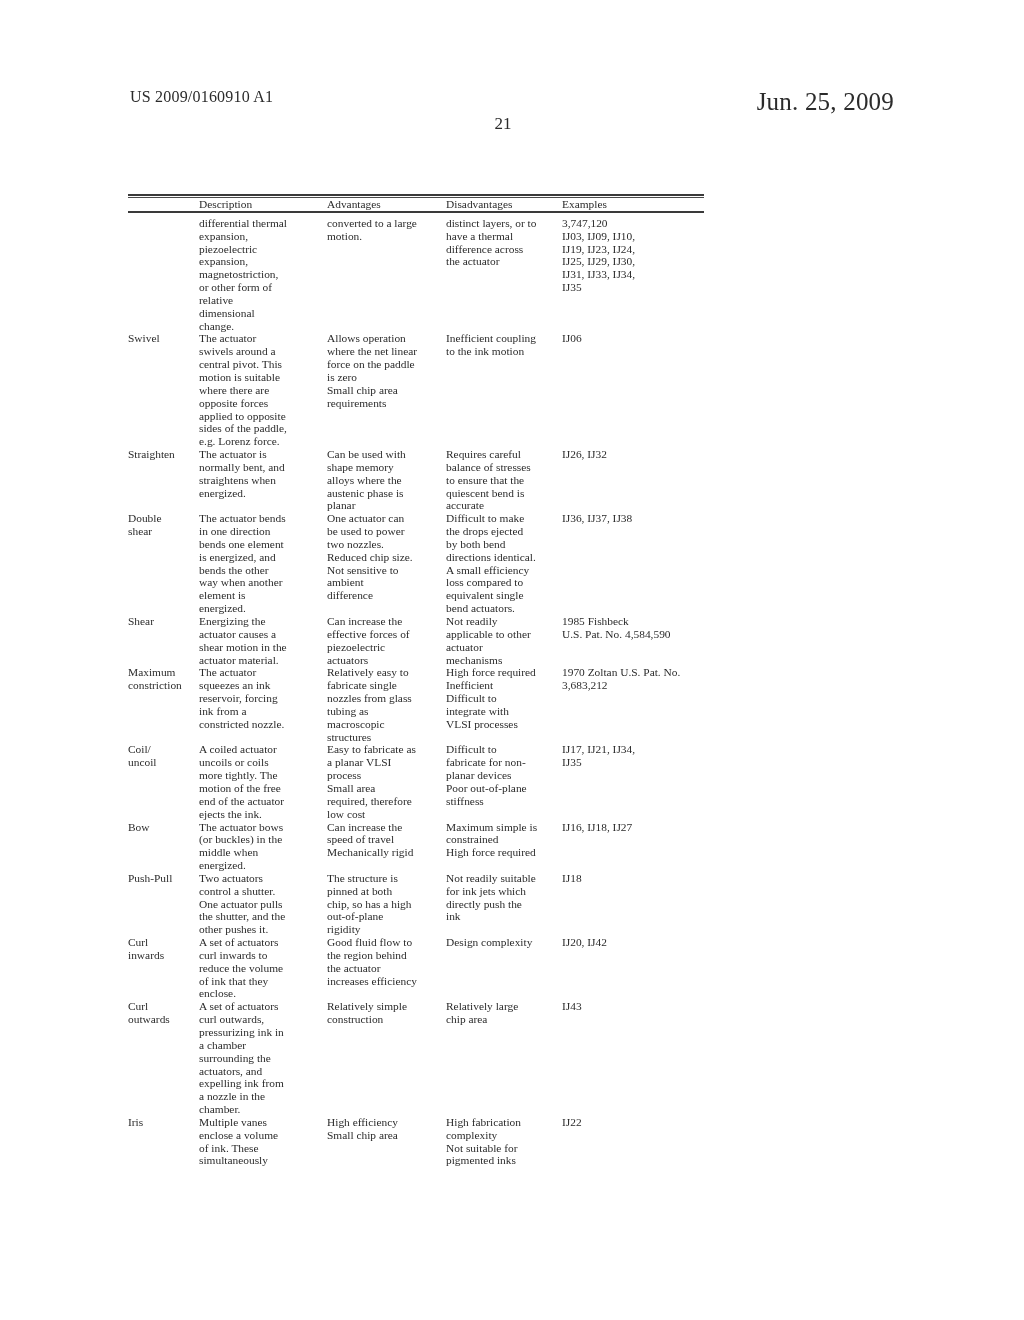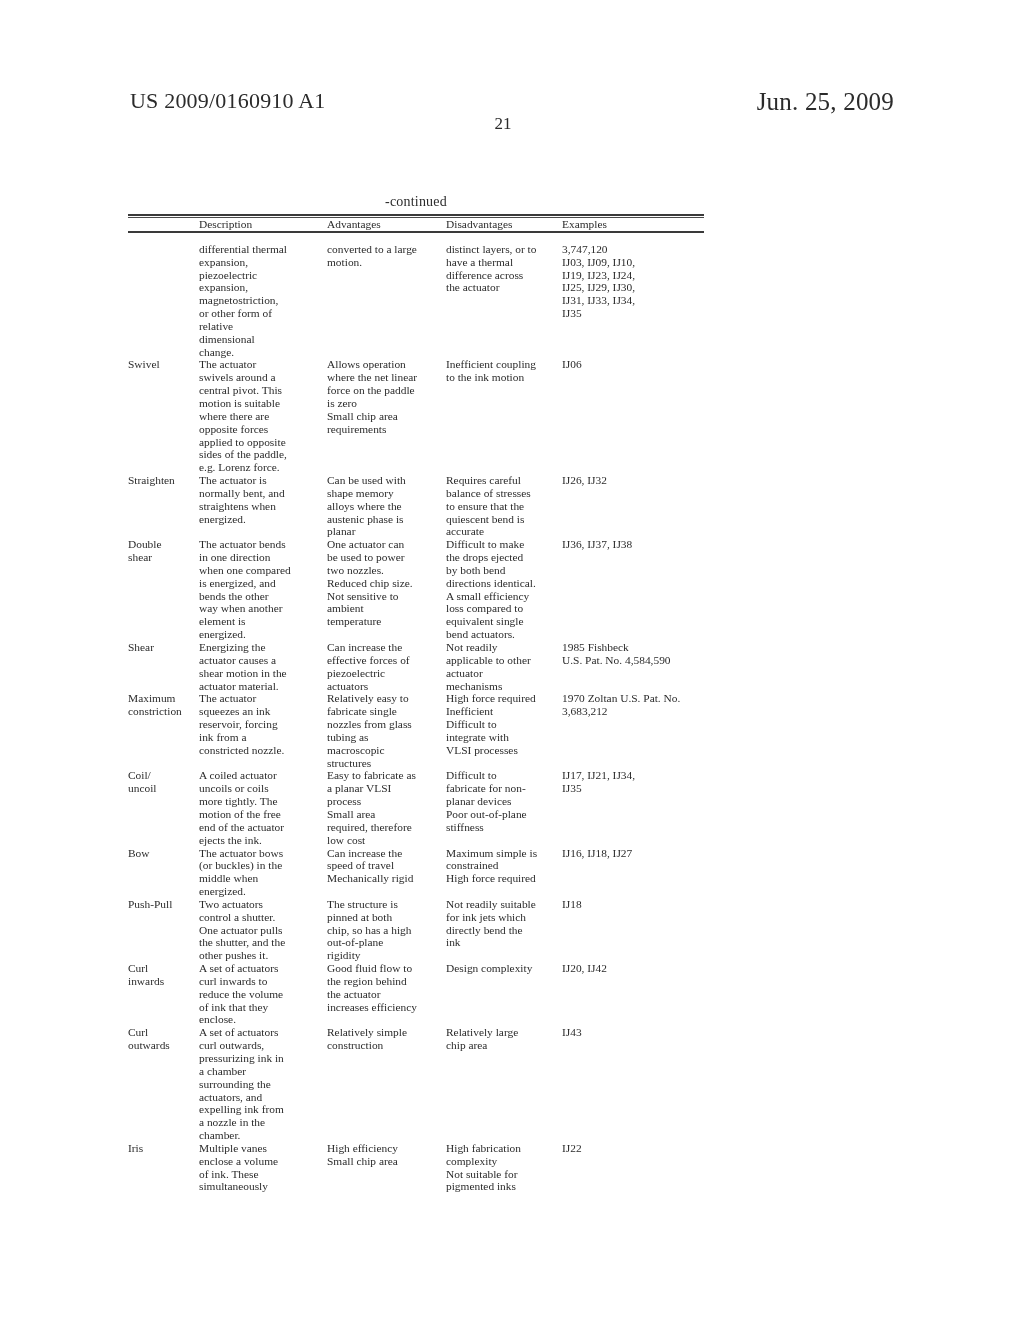--- a/index.html
+++ b/index.html
@@ -21,21 +21,21 @@
     position: absolute;
     top: 88px;
     left: 130px;
     width: 764px;
     height: 24px;
   }
   .pub-number {
     position: absolute;
     left: 0;
     top: 0;
-    font-size: 22px;
+    font-size: 16px;
     letter-spacing: 0.2px;
     white-space: nowrap;
   }
   .pub-date {
     position: absolute;
     right: 0;
     top: 0;
     font-size: 25px;
     letter-spacing: 0.2px;
     white-space: nowrap;
@@ -99,34 +99,33 @@
   tbody td {
     padding-top: 0px;
   }
   .cell-lines > span {
     display: block;
     white-space: pre;
   }
   tbody tr td { padding-bottom: 0; }
 
   
-  tbody tr:first-child td { padding-top: 10px; }
+  tbody tr:first-child td { padding-top: 4px; }
 </style>
 </head>
 <body>
 
 <div class="page-head">
   <div class="pub-number">US 2009/0160910 A1</div>
   <div class="pub-date">Jun. 25, 2009</div>
 </div>
 
 <div class="folio">21</div>
 
 <div class="table-block">
-  <div class="continued">-continued</div>
   <div class="rule-top"></div>
   <table class="tbl">
     <colgroup>
       <col class="c-label">
         <col class="c-desc">
         <col class="c-adv">
         <col class="c-dis">
         <col class="c-ex">
     </colgroup>
     <thead>
@@ -234,35 +233,35 @@
           </td>
         </tr>
         <tr>
           <td class="cell-lines">
             <span>Double</span>
             <span>shear</span>
           </td>
           <td class="cell-lines">
             <span>The actuator bends</span>
             <span>in one direction</span>
-            <span>when one compared</span>
+            <span>bends one element</span>
             <span>is energized, and</span>
             <span>bends the other</span>
             <span>way when another</span>
             <span>element is</span>
             <span>energized.</span>
           </td>
           <td class="cell-lines">
             <span>One actuator can</span>
             <span>be used to power</span>
             <span>two nozzles.</span>
             <span>Reduced chip size.</span>
             <span>Not sensitive to</span>
             <span>ambient</span>
-            <span>temperature</span>
+            <span>difference</span>
           </td>
           <td class="cell-lines">
             <span>Difficult to make</span>
             <span>the drops ejected</span>
             <span>by both bend</span>
             <span>directions identical.</span>
             <span>A small efficiency</span>
             <span>loss compared to</span>
             <span>equivalent single</span>
             <span>bend actuators.</span>
@@ -401,21 +400,21 @@
           <td class="cell-lines">
             <span>The structure is</span>
             <span>pinned at both</span>
             <span>chip, so has a high</span>
             <span>out-of-plane</span>
             <span>rigidity</span>
           </td>
           <td class="cell-lines">
             <span>Not readily suitable</span>
             <span>for ink jets which</span>
-            <span>directly bend the</span>
+            <span>directly push the</span>
             <span>ink</span>
           </td>
           <td class="cell-lines">
             <span>IJ18</span>
           </td>
         </tr>
         <tr>
           <td class="cell-lines">
             <span>Curl</span>
             <span>inwards</span>

